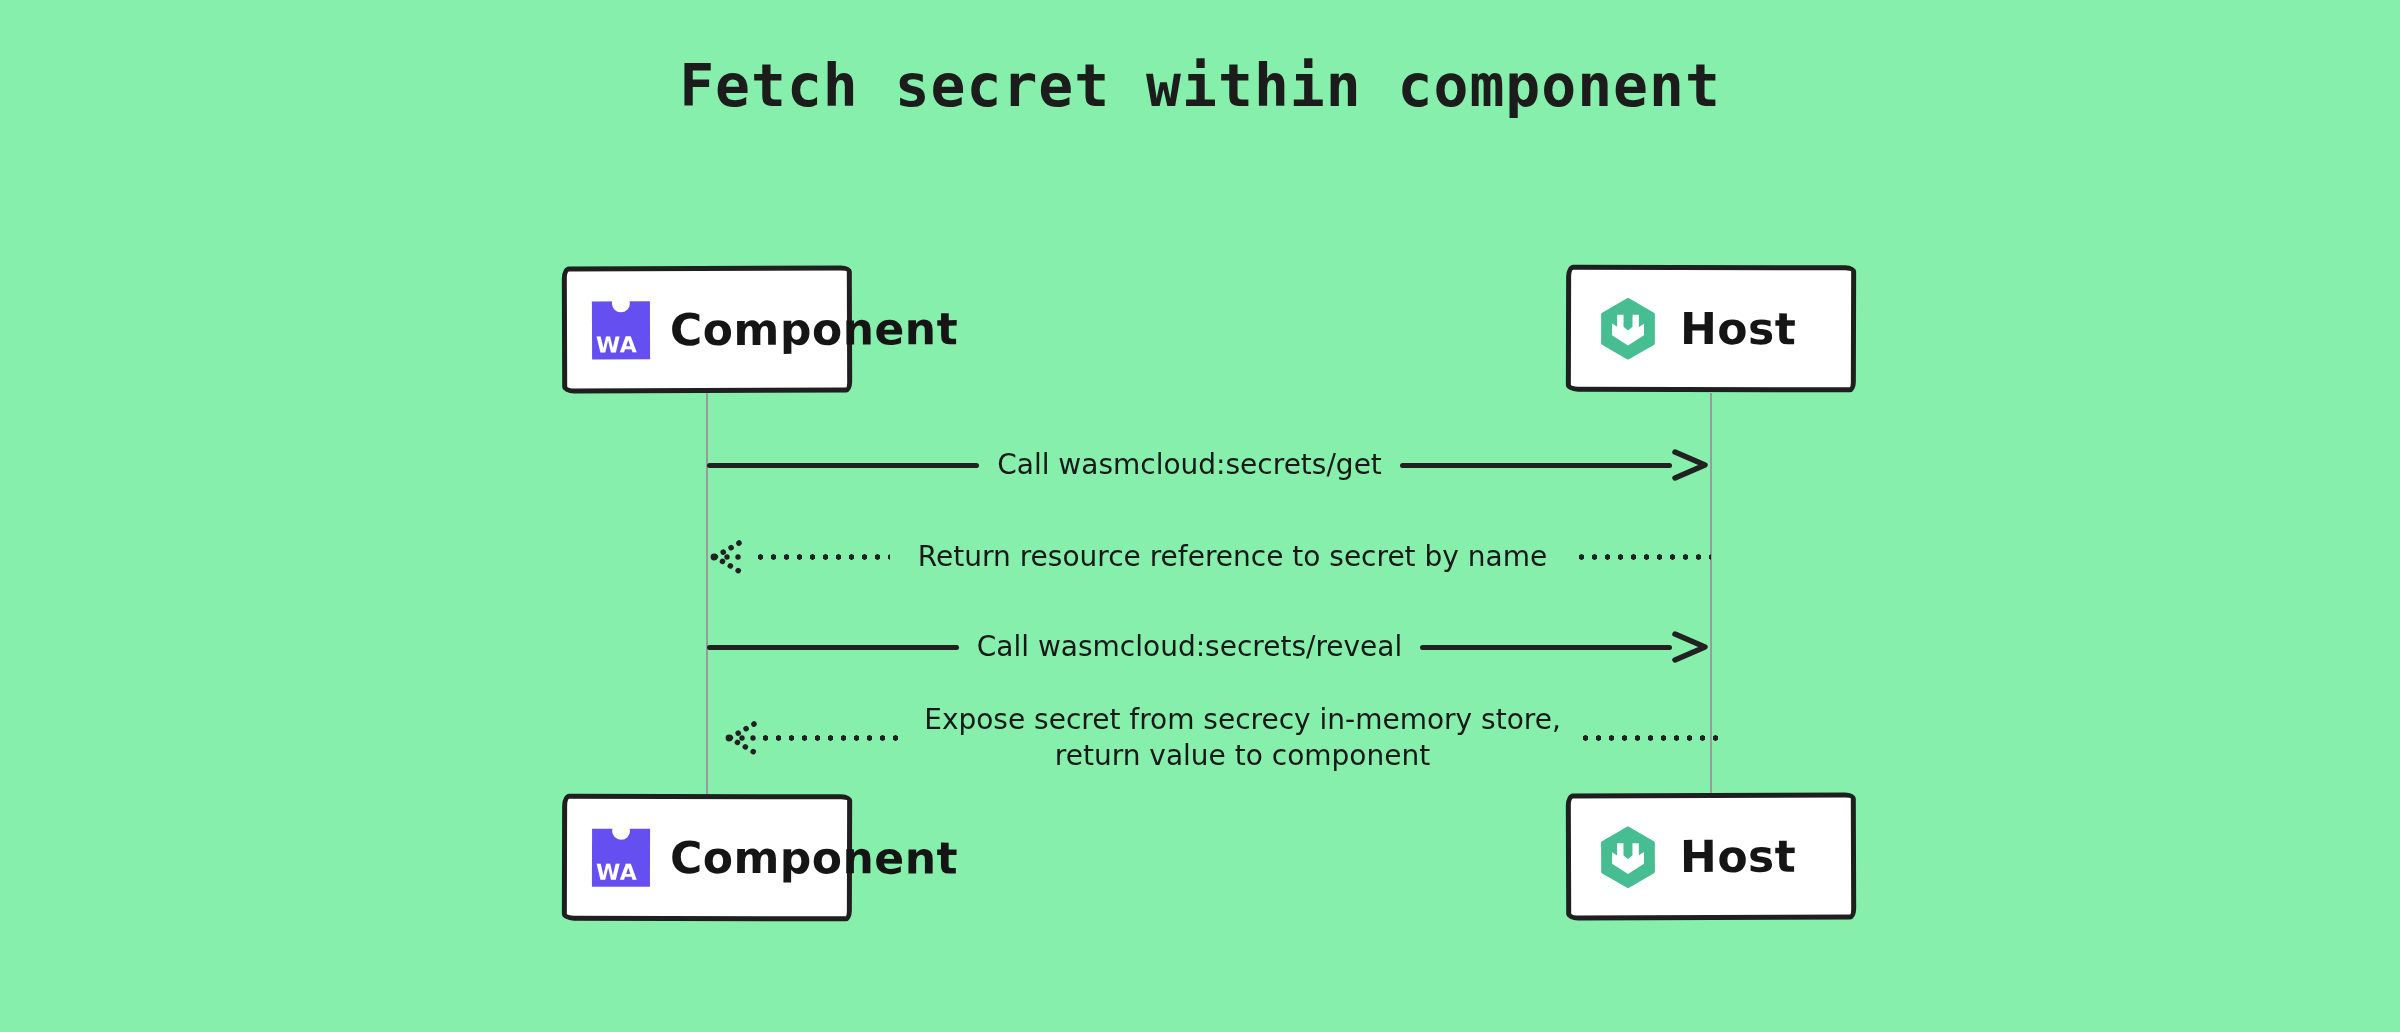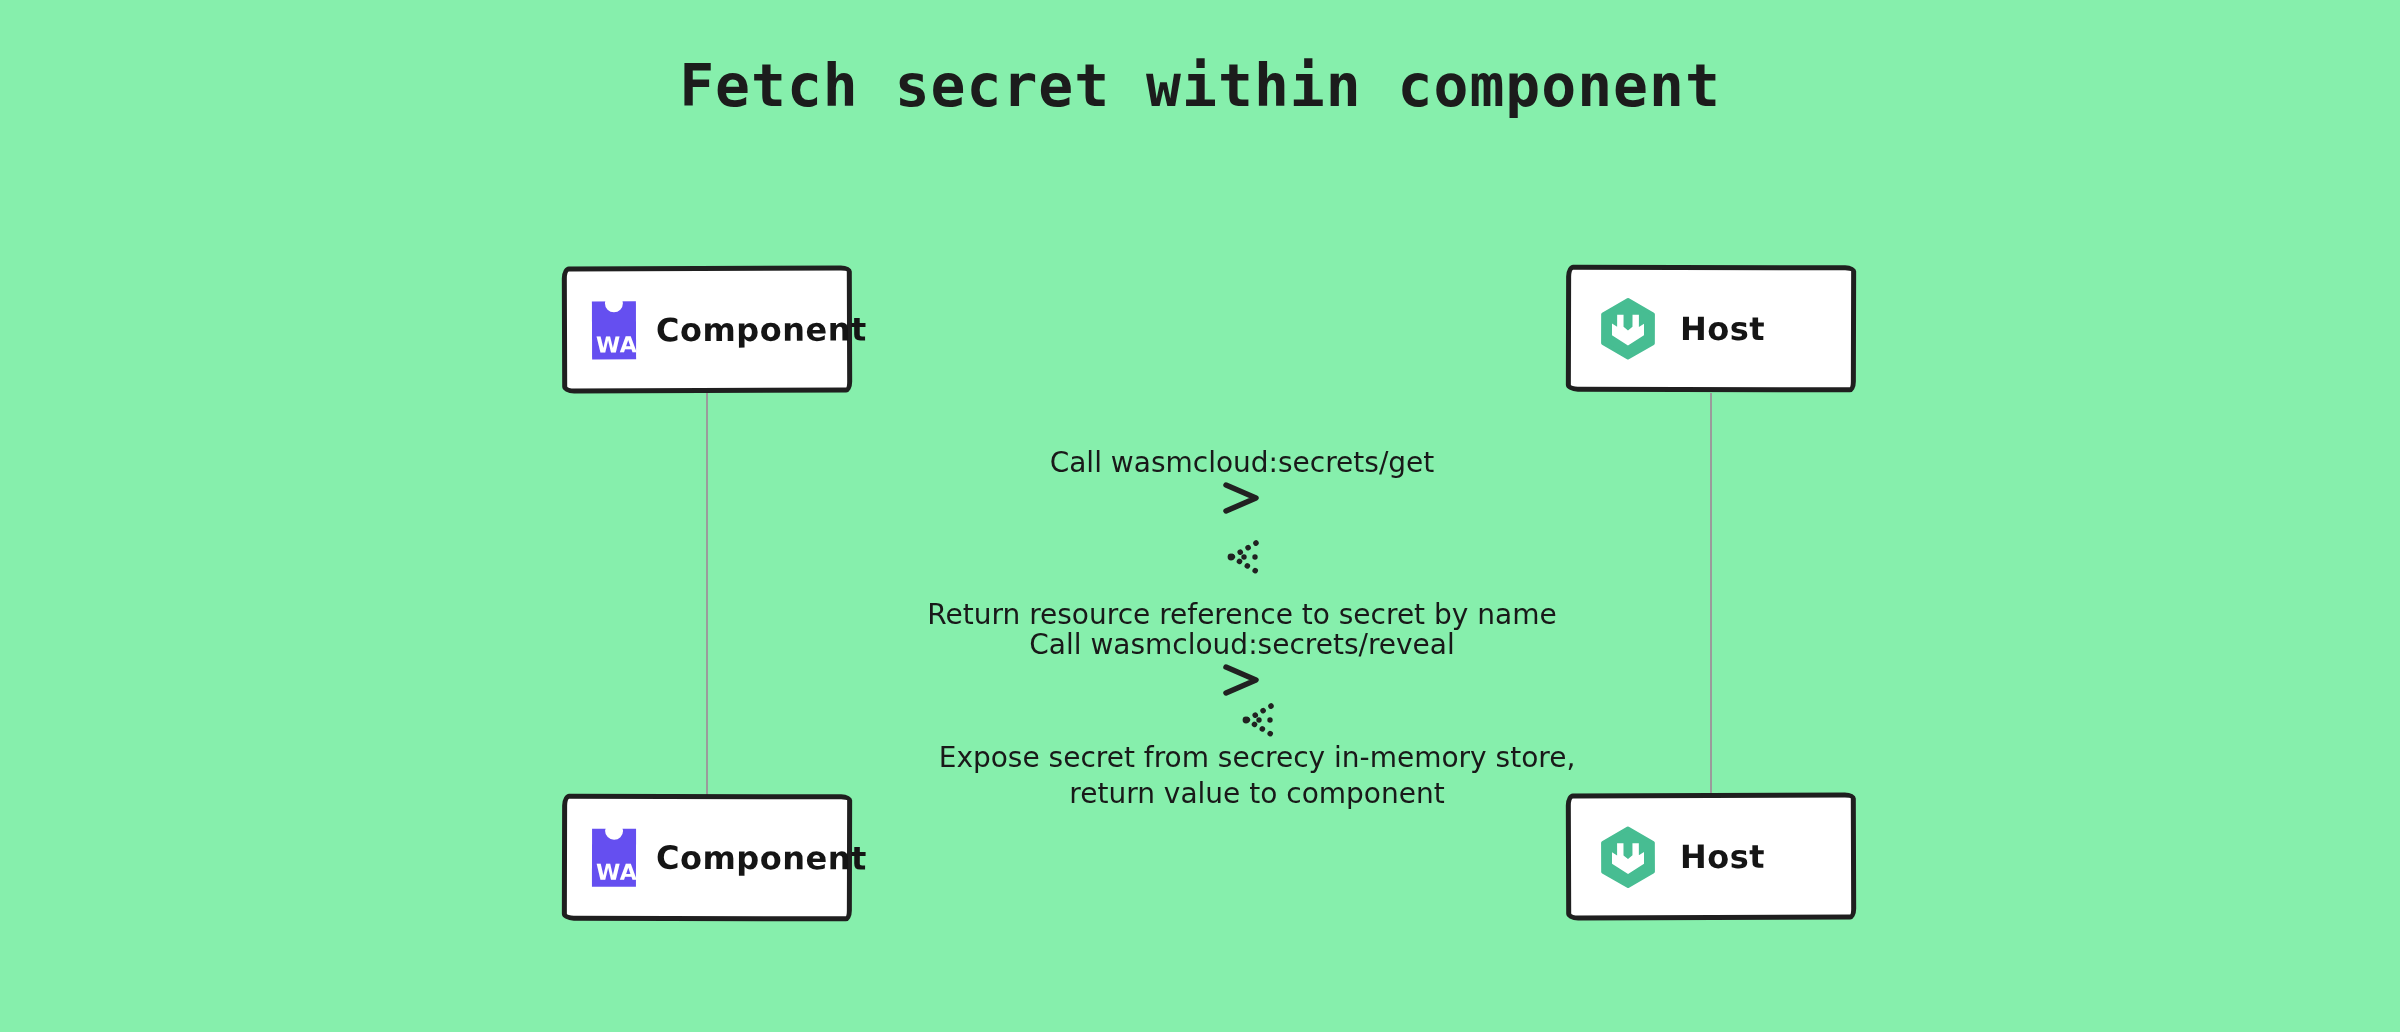--- a/index.html
+++ b/index.html
@@ -41,32 +41,32 @@
     align-items: center;
     padding-left: 25px;
     gap: 20px;
   }
   .comp-top    { left: 562px;  top: 266px; transform: rotate(-0.2deg); }
   .host-top    { left: 1566px; top: 265px; transform: rotate(0.15deg); }
   .comp-bottom { left: 562px;  top: 794px; transform: rotate(0.15deg); }
   .host-bottom { left: 1566px; top: 793px; transform: rotate(-0.2deg); }
 
   .actor-label {
-    font-size: 32px;
+    font-size: 44px;
     font-weight: 600;
     letter-spacing: 0.5px;
     color: #151515;
     white-space: nowrap;
   }
 
   
   .wa-icon {
     position: relative;
     flex: 0 0 auto;
-    width: 44px;
+    width: 58px;
     height: 58px;
     background: #654ff0;
   }
   .wa-notch {
     position: absolute;
     top: -7px;
     left: 50%;
     transform: translateX(-50%);
     width: 18px;
     height: 18px;
@@ -92,25 +92,24 @@
     top: 393px;
     height: 402px;
     background: #9b9b9b;
   }
   .lifeline-left  { left: 706px; }
   .lifeline-right { left: 1710px; }
 
   
   .message {
     position: absolute;
-    left: 740px;
+    left: 707px;
     width: 1004px;
     display: flex;
     align-items: center;
-    flex-direction: column;
   }
   .msg-1 { top: 445px; height: 40px; }
   .msg-2 { top: 537px; height: 40px; gap: 10px; }
   .msg-3 { top: 627px; height: 40px; }
   .msg-4 { top: 700px; height: 76px; margin-left: 15px; }
 
   .seg { flex: 1 1 0; }
   .seg.solid {
     height: 5px;
     background: #212121;

